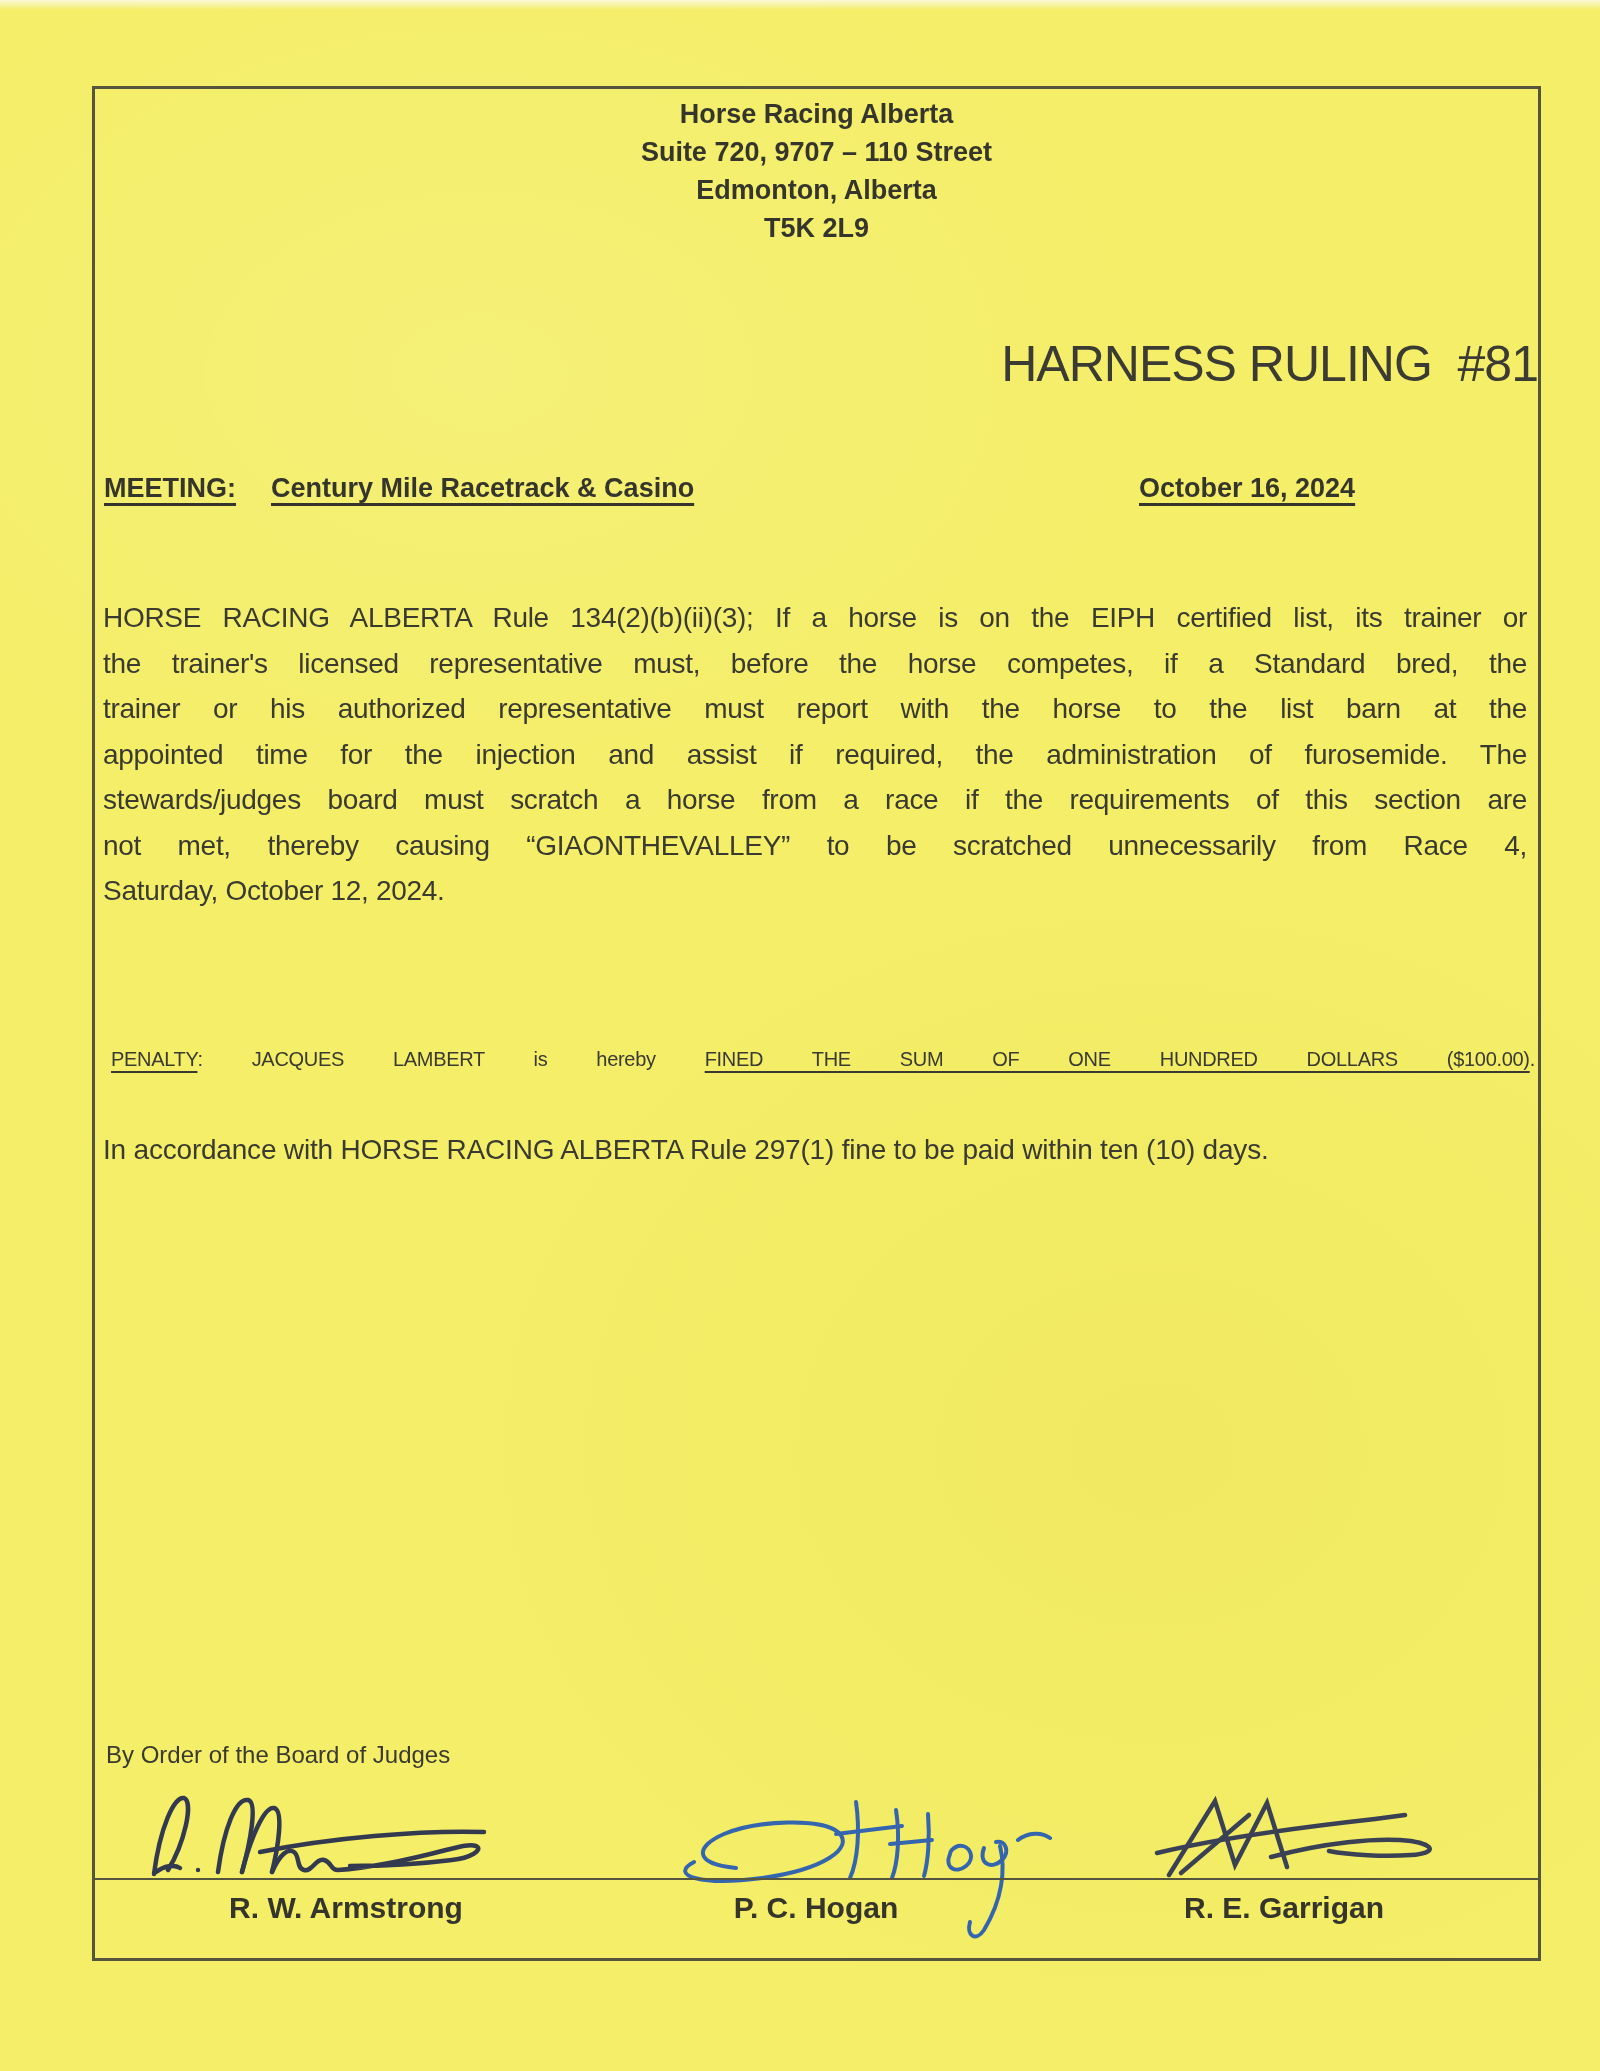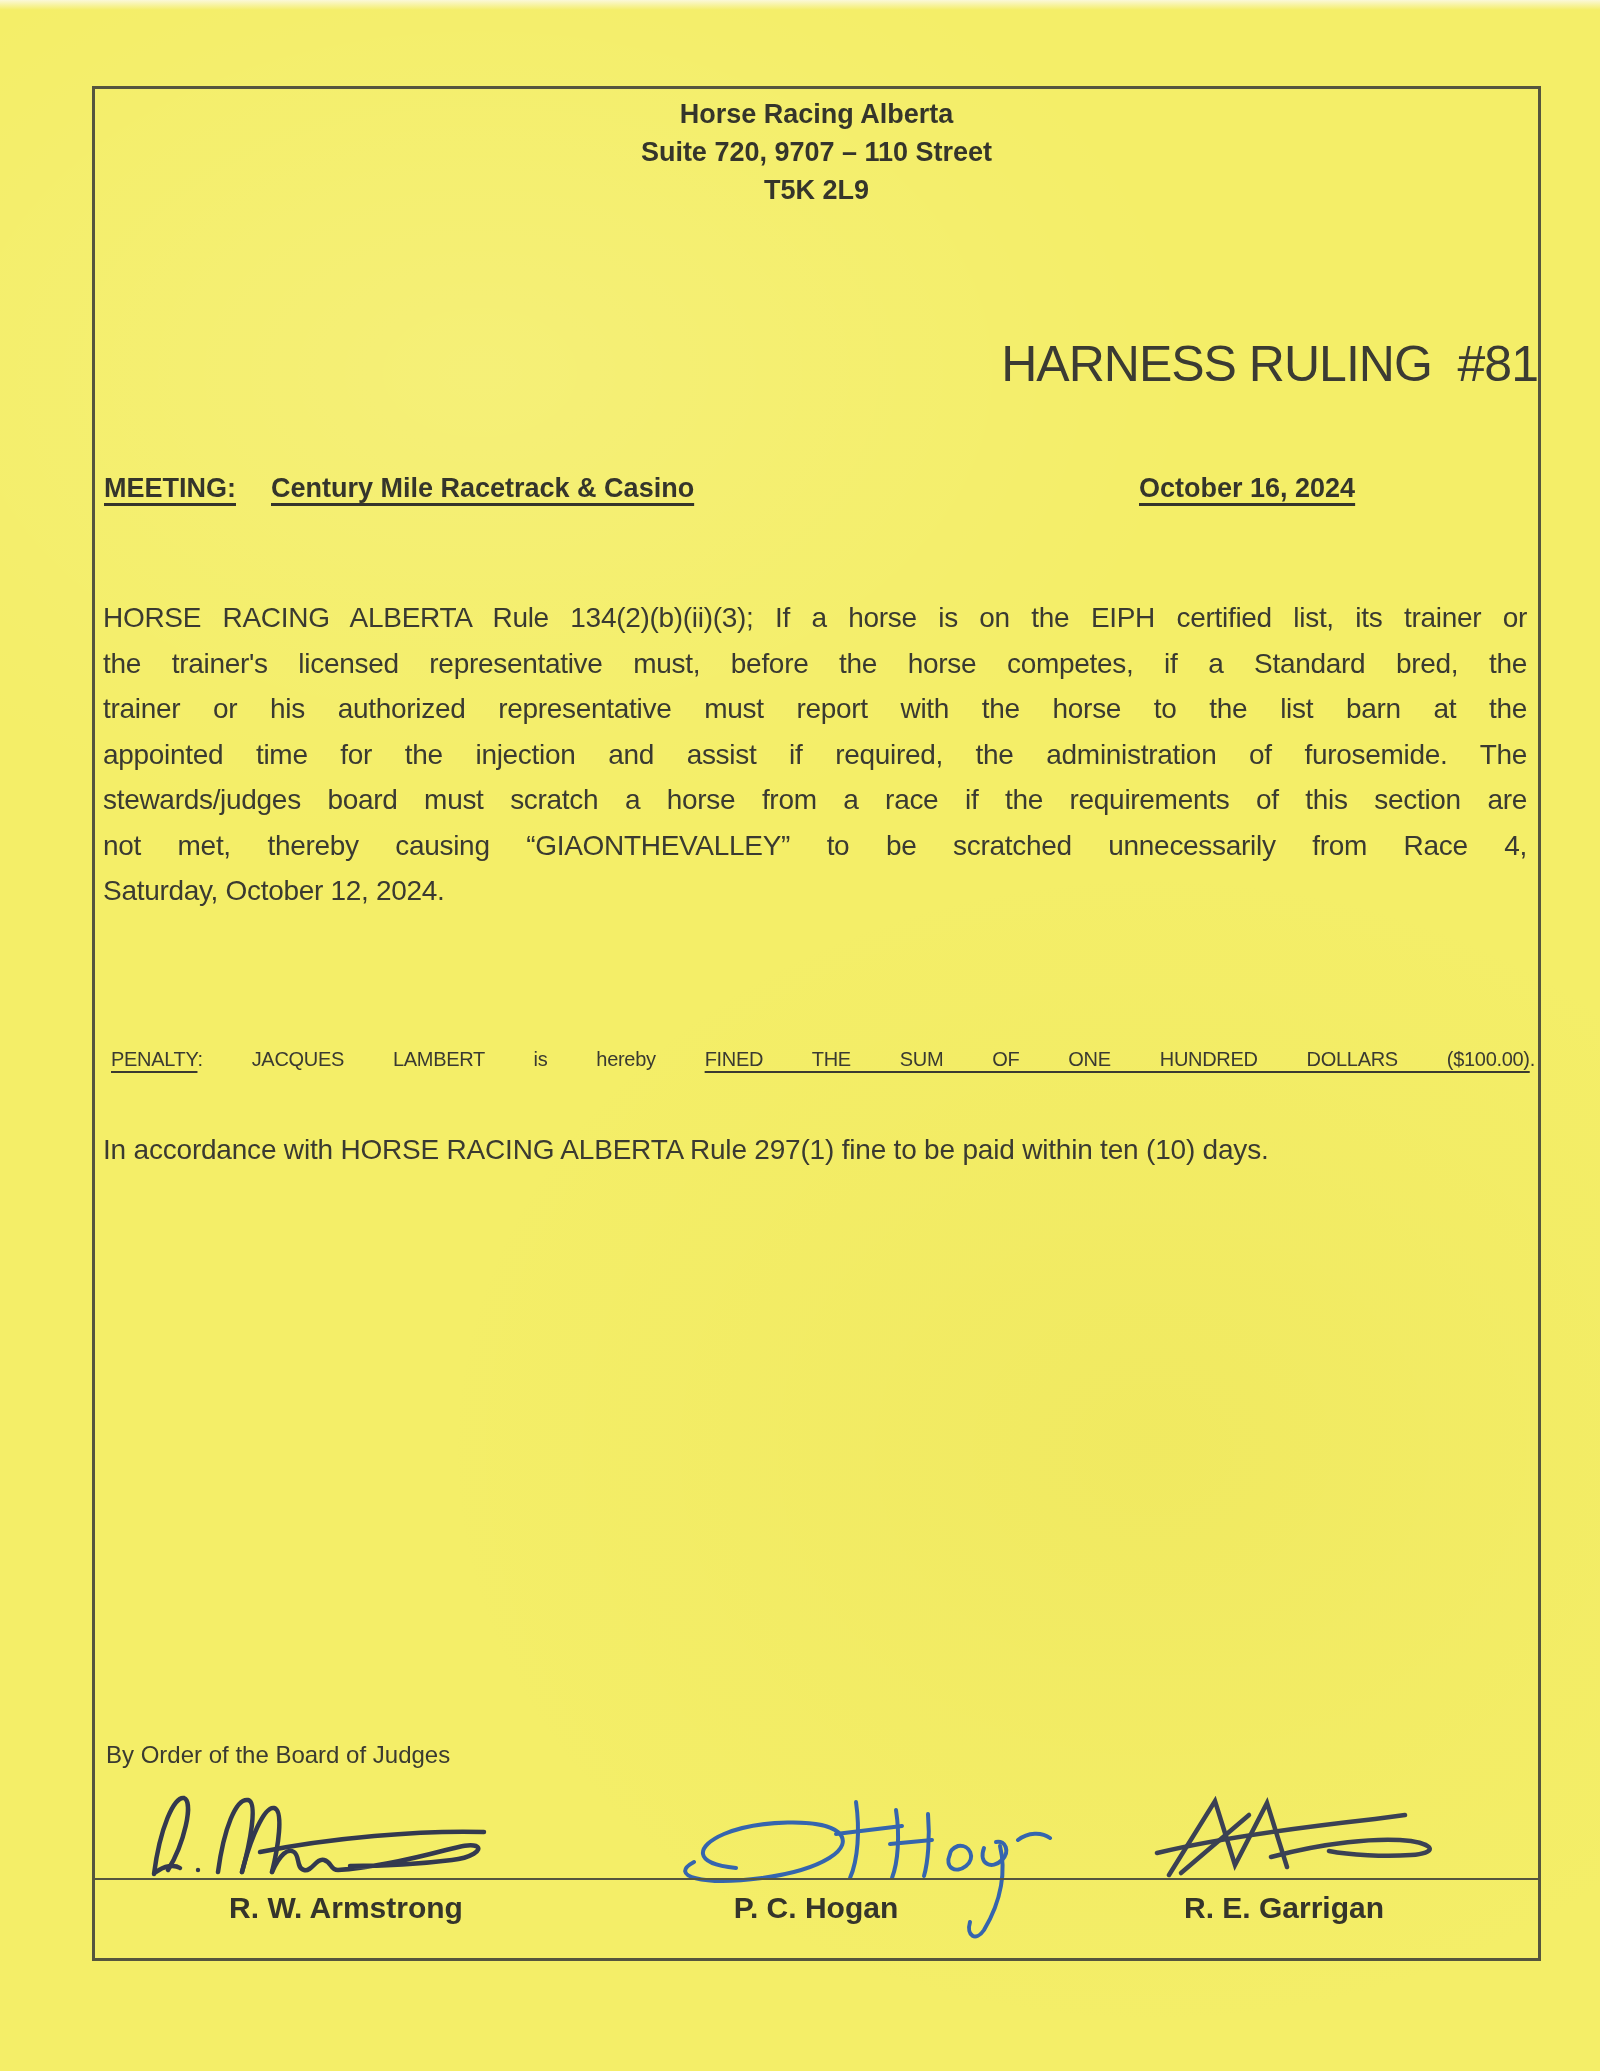--- a/index.html
+++ b/index.html
@@ -95,20 +95,21 @@
 <body>
 
 <div class="page">
   <div class="scan-top"></div>
 
   <div class="frame">
 
     <div class="letterhead">
       <div>Horse Racing Alberta</div>
       <div>Suite 720, 9707 – 110 Street</div>
+      <div>Edmonton, Alberta</div>
       <div>T5K 2L9</div>
     </div>
 
     <h1 class="title">HARNESS RULING  #81</h1>
 
     <div class="meeting-row">
       <span class="mlabel ul">MEETING:</span>
       <span class="mvenue ul">Century Mile Racetrack &amp; Casino</span>
       <span class="mdate ul">October 16, 2024</span>
     </div>

